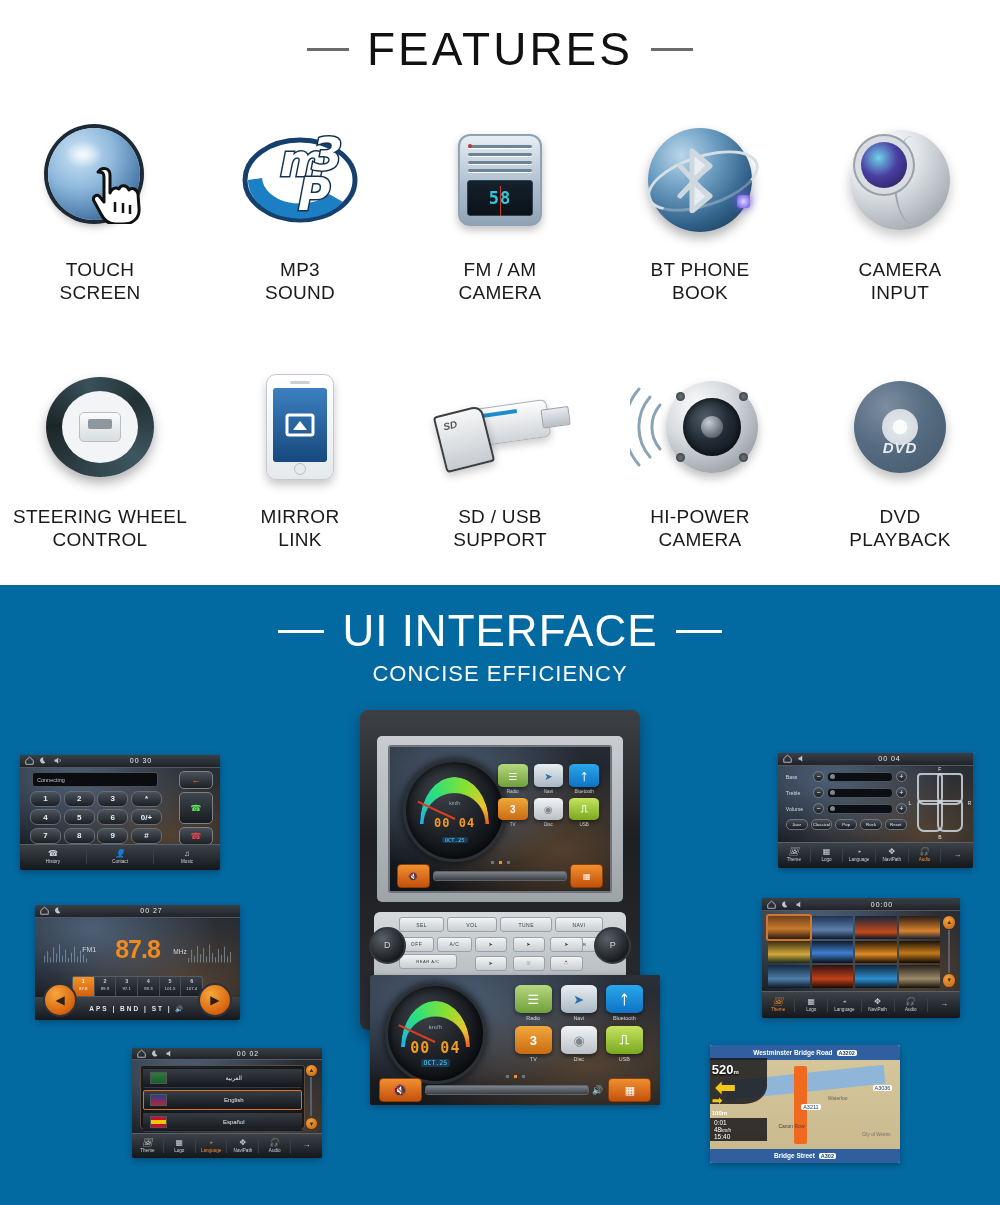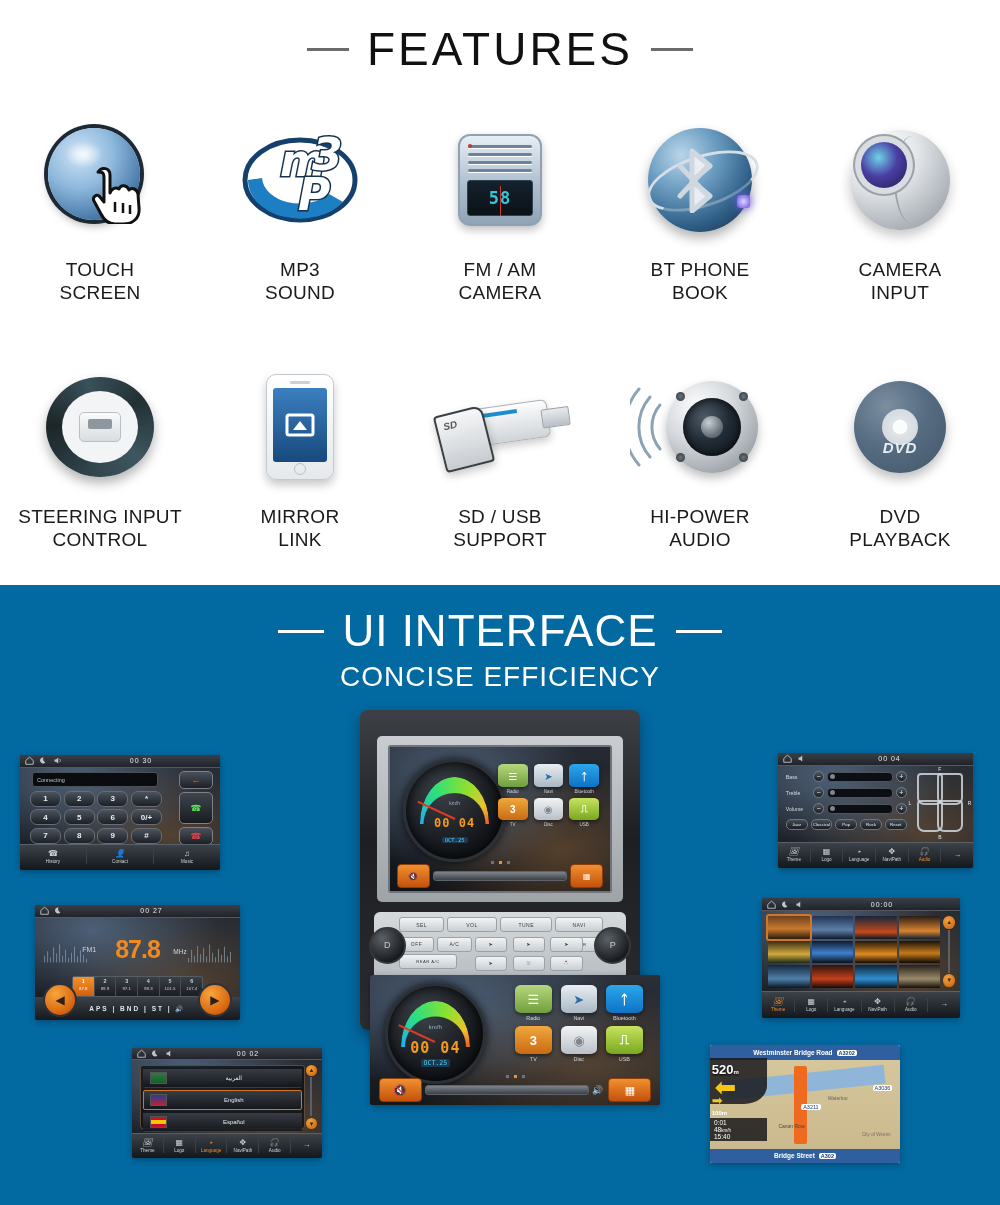--- a/index.html
+++ b/index.html
@@ -174,21 +174,21 @@
     position:absolute;left:0;right:0;bottom:17px;text-align:center;color:#e8edf1;
     font-size:15px;font-weight:bold;font-style:italic;letter-spacing:1px;
   }
 
   
   .ui-section{position:absolute;left:0;top:585px;width:1000px;height:620px;background:#0369a1;}
   .ui-section .section-head{padding-top:24px;}
   .ui-section .head-rule{background:#ffffff;width:46px;height:3px;}
   .ui-section .head-title{color:#ffffff;font-size:44px;letter-spacing:1px;}
   .ui-sub{
-    text-align:center;color:#ffffff;font-size:28px;letter-spacing:1px;margin-top:8px;
+    text-align:center;color:#ffffff;font-size:22px;letter-spacing:1px;margin-top:8px;
   }
 
   
   .screen{position:absolute;background:#000;overflow:hidden;box-shadow:0 2px 6px rgba(0,0,0,.3);}
   .screen .bg{
     position:absolute;inset:0;
     background:
       radial-gradient(ellipse at 28% 22%, rgba(110,140,175,.55), rgba(0,0,0,0) 60%),
       radial-gradient(ellipse at 75% 70%, rgba(150,110,70,.45), rgba(0,0,0,0) 62%),
       linear-gradient(#2a2f38,#14171c);
@@ -445,21 +445,21 @@
         <div class="feat-label">CAMERA
 INPUT</div>
       </div>
 
       <div class="feat-cell">
         <div class="feat-art">
           <div class="wheel-ic">
             <div class="hub"></div>
           </div>
         </div>
-        <div class="feat-label">STEERING INPUT
+        <div class="feat-label">STEERING WHEEL
 CONTROL</div>
       </div>
 
       <div class="feat-cell">
         <div class="feat-art">
           <div class="phone-ic">
             <div class="spk"></div>
             <div class="scr">
               <svg width="30" height="24" viewBox="0 0 30 24">
                 <rect x="2" y="2" width="26" height="20" rx="2" fill="none" stroke="#fff" stroke-width="3"></rect>
@@ -500,21 +500,21 @@
             <div class="body">
               <div class="screw" style="left:10px;top:11px"></div>
               <div class="screw" style="right:10px;top:11px"></div>
               <div class="screw" style="left:10px;bottom:11px"></div>
               <div class="screw" style="right:10px;bottom:11px"></div>
               <div class="cone"></div>
             </div>
           </div>
         </div>
         <div class="feat-label">HI-POWER
-AUDIO</div>
+CAMERA</div>
       </div>
 
       <div class="feat-cell">
         <div class="feat-art">
           <div class="dvd-ic">
             <div class="in"></div>
             <div class="lbl">DVD</div>
           </div>
         </div>
         <div class="feat-label">DVD

